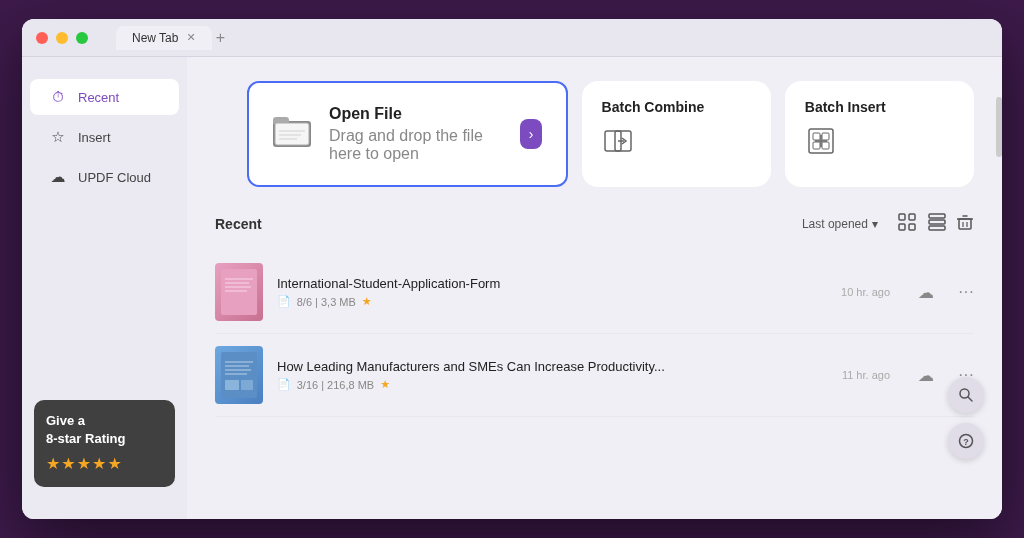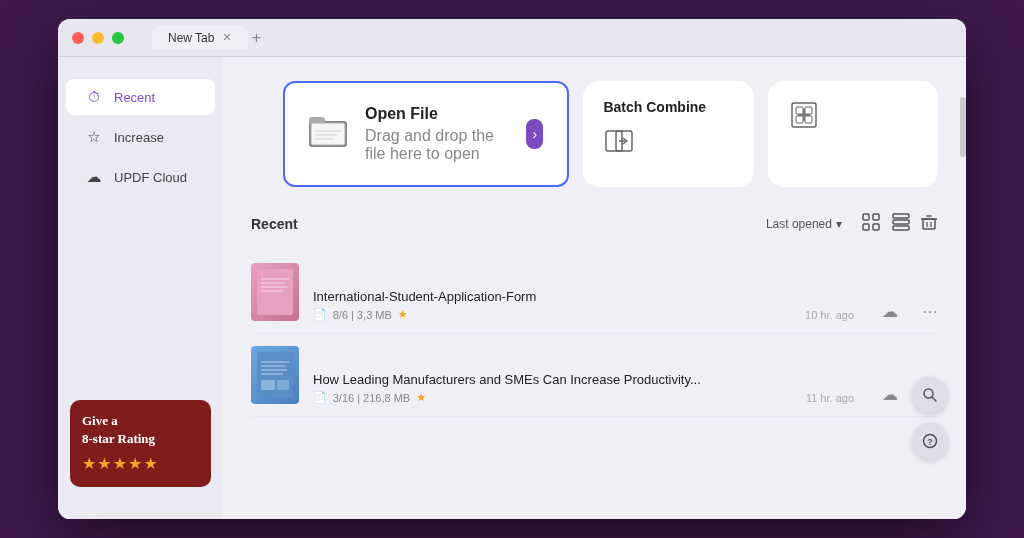--- a/index.html
+++ b/index.html
@@ -7,21 +7,21 @@
       font-family: -apple-system, BlinkMacSystemFont, 'Segoe UI', sans-serif;
       background: #3d1a4a;
       display: flex;
       align-items: center;
       justify-content: center;
       width: 1024px;
       height: 538px;
       overflow: hidden;
     }
     .window {
-      width: 908px;
+      width: 980px;
       height: 500px;
       background: #f0eff5;
       border-radius: 12px;
       overflow: hidden;
       display: flex;
       flex-direction: column;
       box-shadow: 0 20px 60px rgba(0,0,0,0.5);
     }
     .titlebar {
       background: #e8e7ef;
@@ -101,27 +101,26 @@
     .sidebar-item .icon {
       font-size: 15px;
       width: 20px;
       text-align: center;
     }
     .sidebar-bottom {
       margin-top: auto;
       padding: 12px;
     }
     .rating-card {
-      background: #7f1d1d;
+      background: #404040;
       border-radius: 10px;
       padding: 12px;
       color: white;
       font-size: 12px;
       line-height: 1.4;
-      font-family: Liberation Serif, serif;
     }
     .rating-card .title {
       font-weight: bold;
       font-size: 13px;
       margin-bottom: 4px;
     }
     .stars { color: #f5a623; font-size: 16px; letter-spacing: 1px; }
     .main {
       flex: 1;
       padding: 24px 28px;
@@ -231,21 +230,21 @@
     .delete-btn {
       background: none;
       border: none;
       cursor: pointer;
       color: #555;
       font-size: 15px;
     }
     .file-list { display: flex; flex-direction: column; gap: 0; }
     .file-item {
       display: flex;
-      align-items: flex-end;
+      align-items: center;
       gap: 14px;
       padding: 12px 0;
       border-bottom: 1px solid #e8e6f0;
       cursor: pointer;
     }
     .file-thumb {
       width: 48px;
       height: 58px;
       background: #ddd;
       border-radius: 4px;
@@ -374,21 +373,21 @@
 
   <div class="content-area">
 
     <div class="sidebar">
       <div class="sidebar-item active">
         <span class="icon">⏱</span>
         <span>Recent</span>
       </div>
       <div class="sidebar-item">
         <span class="icon">☆</span>
-        <span>Increase</span>
+        <span>Insert</span>
       </div>
       <div class="sidebar-item">
         <span class="icon">☁</span>
         <span>UPDF Cloud</span>
       </div>
 
       <div class="sidebar-bottom">
         <div class="rating-card">
           <div class="title">
             <span>Give a</span><br>
@@ -430,20 +429,21 @@
               <svg width="32" height="32" viewBox="0 0 32 32" fill="none">
                 <rect x="3" y="6" width="16" height="20" rx="2" fill="none" stroke="#666" stroke-width="1.5"></rect>
                 <rect x="13" y="6" width="16" height="20" rx="2" fill="none" stroke="#666" stroke-width="1.5"></rect>
                 <line x1="16" y1="16" x2="22" y2="16" stroke="#666" stroke-width="1.5"></line>
                 <path d="M20 13 L24 16 L20 19" stroke="#666" stroke-width="1.5" fill="none"></path>
               </svg>
             </div>
           </div>
 
           <div class="action-card">
+            <h3>Batch Insert</h3>
             <div class="action-icon">
               <svg width="32" height="32" viewBox="0 0 32 32" fill="none">
                 <rect x="4" y="4" width="24" height="24" rx="2" fill="none" stroke="#666" stroke-width="1.5"></rect>
                 <line x1="16" y1="10" x2="16" y2="22" stroke="#666" stroke-width="1.5"></line>
                 <line x1="10" y1="16" x2="22" y2="16" stroke="#666" stroke-width="1.5"></line>
                 <rect x="8" y="8" width="7" height="7" rx="1" fill="none" stroke="#666" stroke-width="1"></rect>
                 <rect x="17" y="8" width="7" height="7" rx="1" fill="none" stroke="#666" stroke-width="1"></rect>
                 <rect x="8" y="17" width="7" height="7" rx="1" fill="none" stroke="#666" stroke-width="1"></rect>
                 <rect x="17" y="17" width="7" height="7" rx="1" fill="none" stroke="#666" stroke-width="1"></rect>
               </svg>

